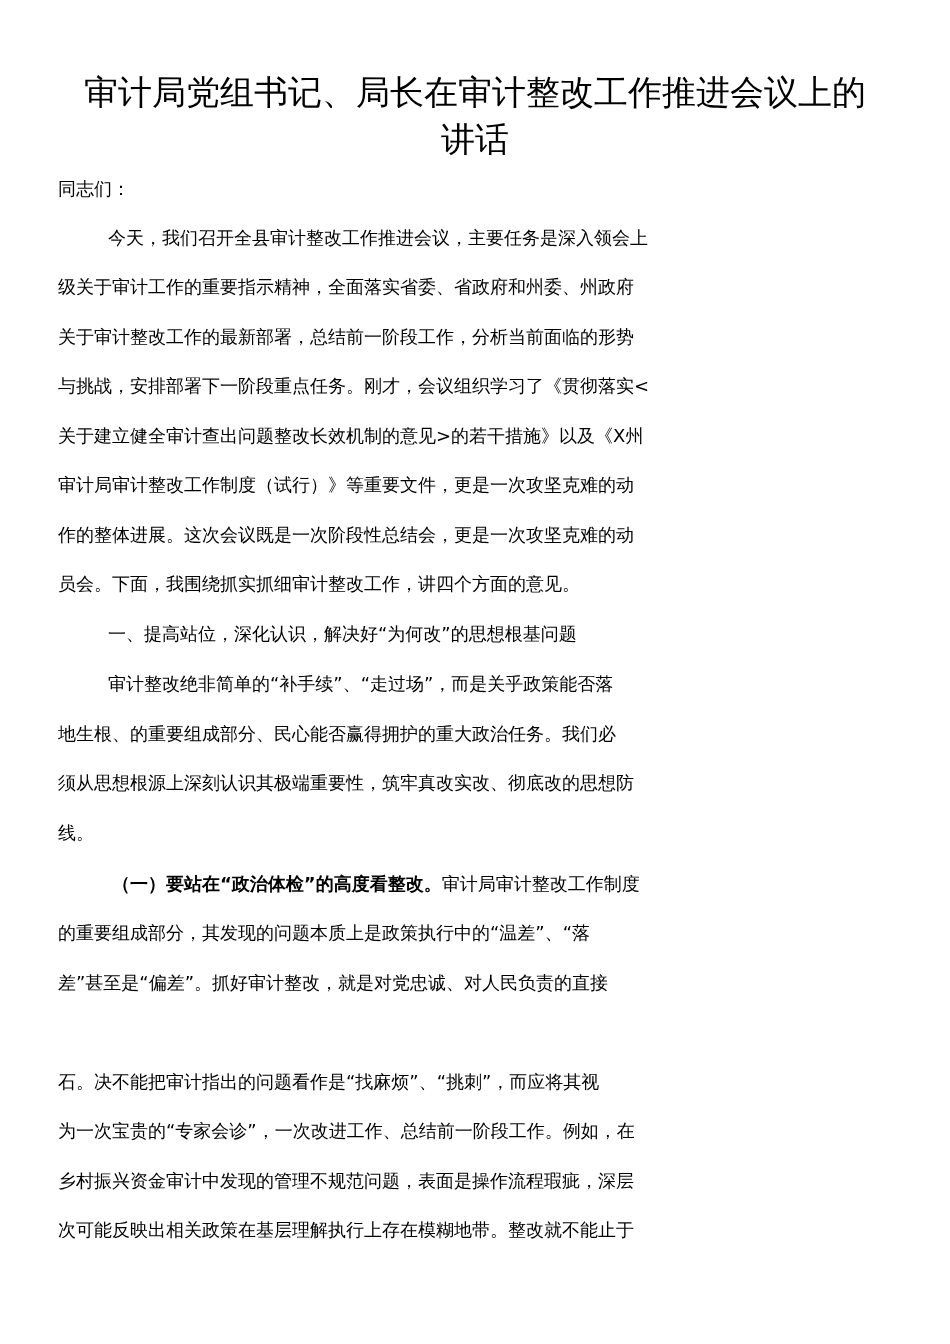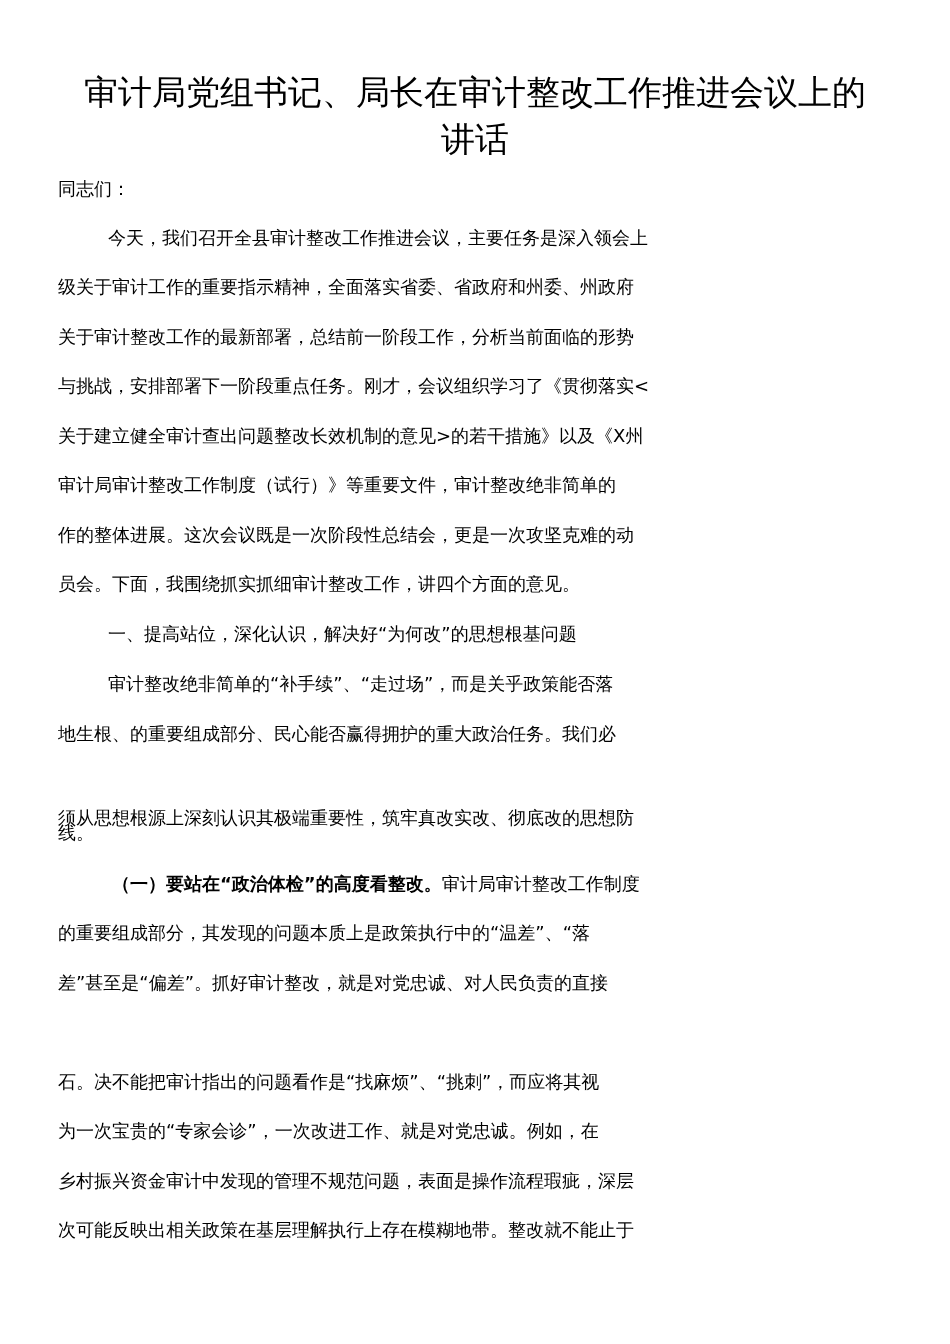--- a/index.html
+++ b/index.html
@@ -24,33 +24,33 @@
     <div class="l2">讲话</div>
   </div>
 
   <div class="line" style="top:174px">同志们：</div>
 
   <div class="line indent" style="top:223px">今天，我们召开全县审计整改工作推进会议，主要任务是深入领会上</div>
   <div class="line" style="top:272px">级关于审计工作的重要指示精神，全面落实省委、省政府和州委、州政府</div>
   <div class="line" style="top:322px">关于审计整改工作的最新部署，总结前一阶段工作，分析当前面临的形势</div>
   <div class="line" style="top:371px">与挑战，安排部署下一阶段重点任务。刚才，会议组织学习了《贯彻落实&lt;</div>
   <div class="line" style="top:421px">关于建立健全审计查出问题整改长效机制的意见&gt;的若干措施》以及《X州</div>
-  <div class="line" style="top:470px">审计局审计整改工作制度（试行）》等重要文件，审计整改绝非简单的</div>
+  <div class="line" style="top:470px">审计局审计整改工作制度（试行）》等重要文件，更是一次攻坚克难的动</div>
   <div class="line" style="top:520px">作的整体进展。这次会议既是一次阶段性总结会，更是一次攻坚克难的动</div>
   <div class="line" style="top:569px">员会。下面，我围绕抓实抓细审计整改工作，讲四个方面的意见。</div>
 
   <div class="line indent" style="top:619px">一、提高站位，深化认识，解决好“为何改”的思想根基问题</div>
 
   <div class="line indent" style="top:669px">审计整改绝非简单的“补手续”、“走过场”，而是关乎政策能否落</div>
   <div class="line" style="top:719px">地生根、的重要组成部分、民心能否赢得拥护的重大政治任务。我们必</div>
-  <div class="line" style="top:803px">须从思想根源上深刻认识其极端重要性，筑牢真改实改、彻底改的思想防</div>
+  <div class="line" style="top:768px">须从思想根源上深刻认识其极端重要性，筑牢真改实改、彻底改的思想防</div>
   <div class="line" style="top:818px">线。</div>
 
   <div class="line" style="top:869px; left:112px">
     <span class="bold">（一）要站在“政治体检”的高度看整改。</span><span>审计局审计整改工作制度</span>
   </div>
   <div class="line" style="top:918px">的重要组成部分，其发现的问题本质上是政策执行中的“温差”、“落</div>
   <div class="line" style="top:968px">差”甚至是“偏差”。抓好审计整改，就是对党忠诚、对人民负责的直接</div>
   <div class="line" style="top:1067px">石。决不能把审计指出的问题看作是“找麻烦”、“挑刺”，而应将其视</div>
-  <div class="line" style="top:1116px">为一次宝贵的“专家会诊”，一次改进工作、就是对党忠诚。例如，在</div>
+  <div class="line" style="top:1116px">为一次宝贵的“专家会诊”，一次改进工作、总结前一阶段工作。例如，在</div>
   <div class="line" style="top:1166px">乡村振兴资金审计中发现的管理不规范问题，表面是操作流程瑕疵，深层</div>
   <div class="line" style="top:1215px">次可能反映出相关政策在基层理解执行上存在模糊地带。整改就不能止于</div>
 </div>
 
 </body></html>

